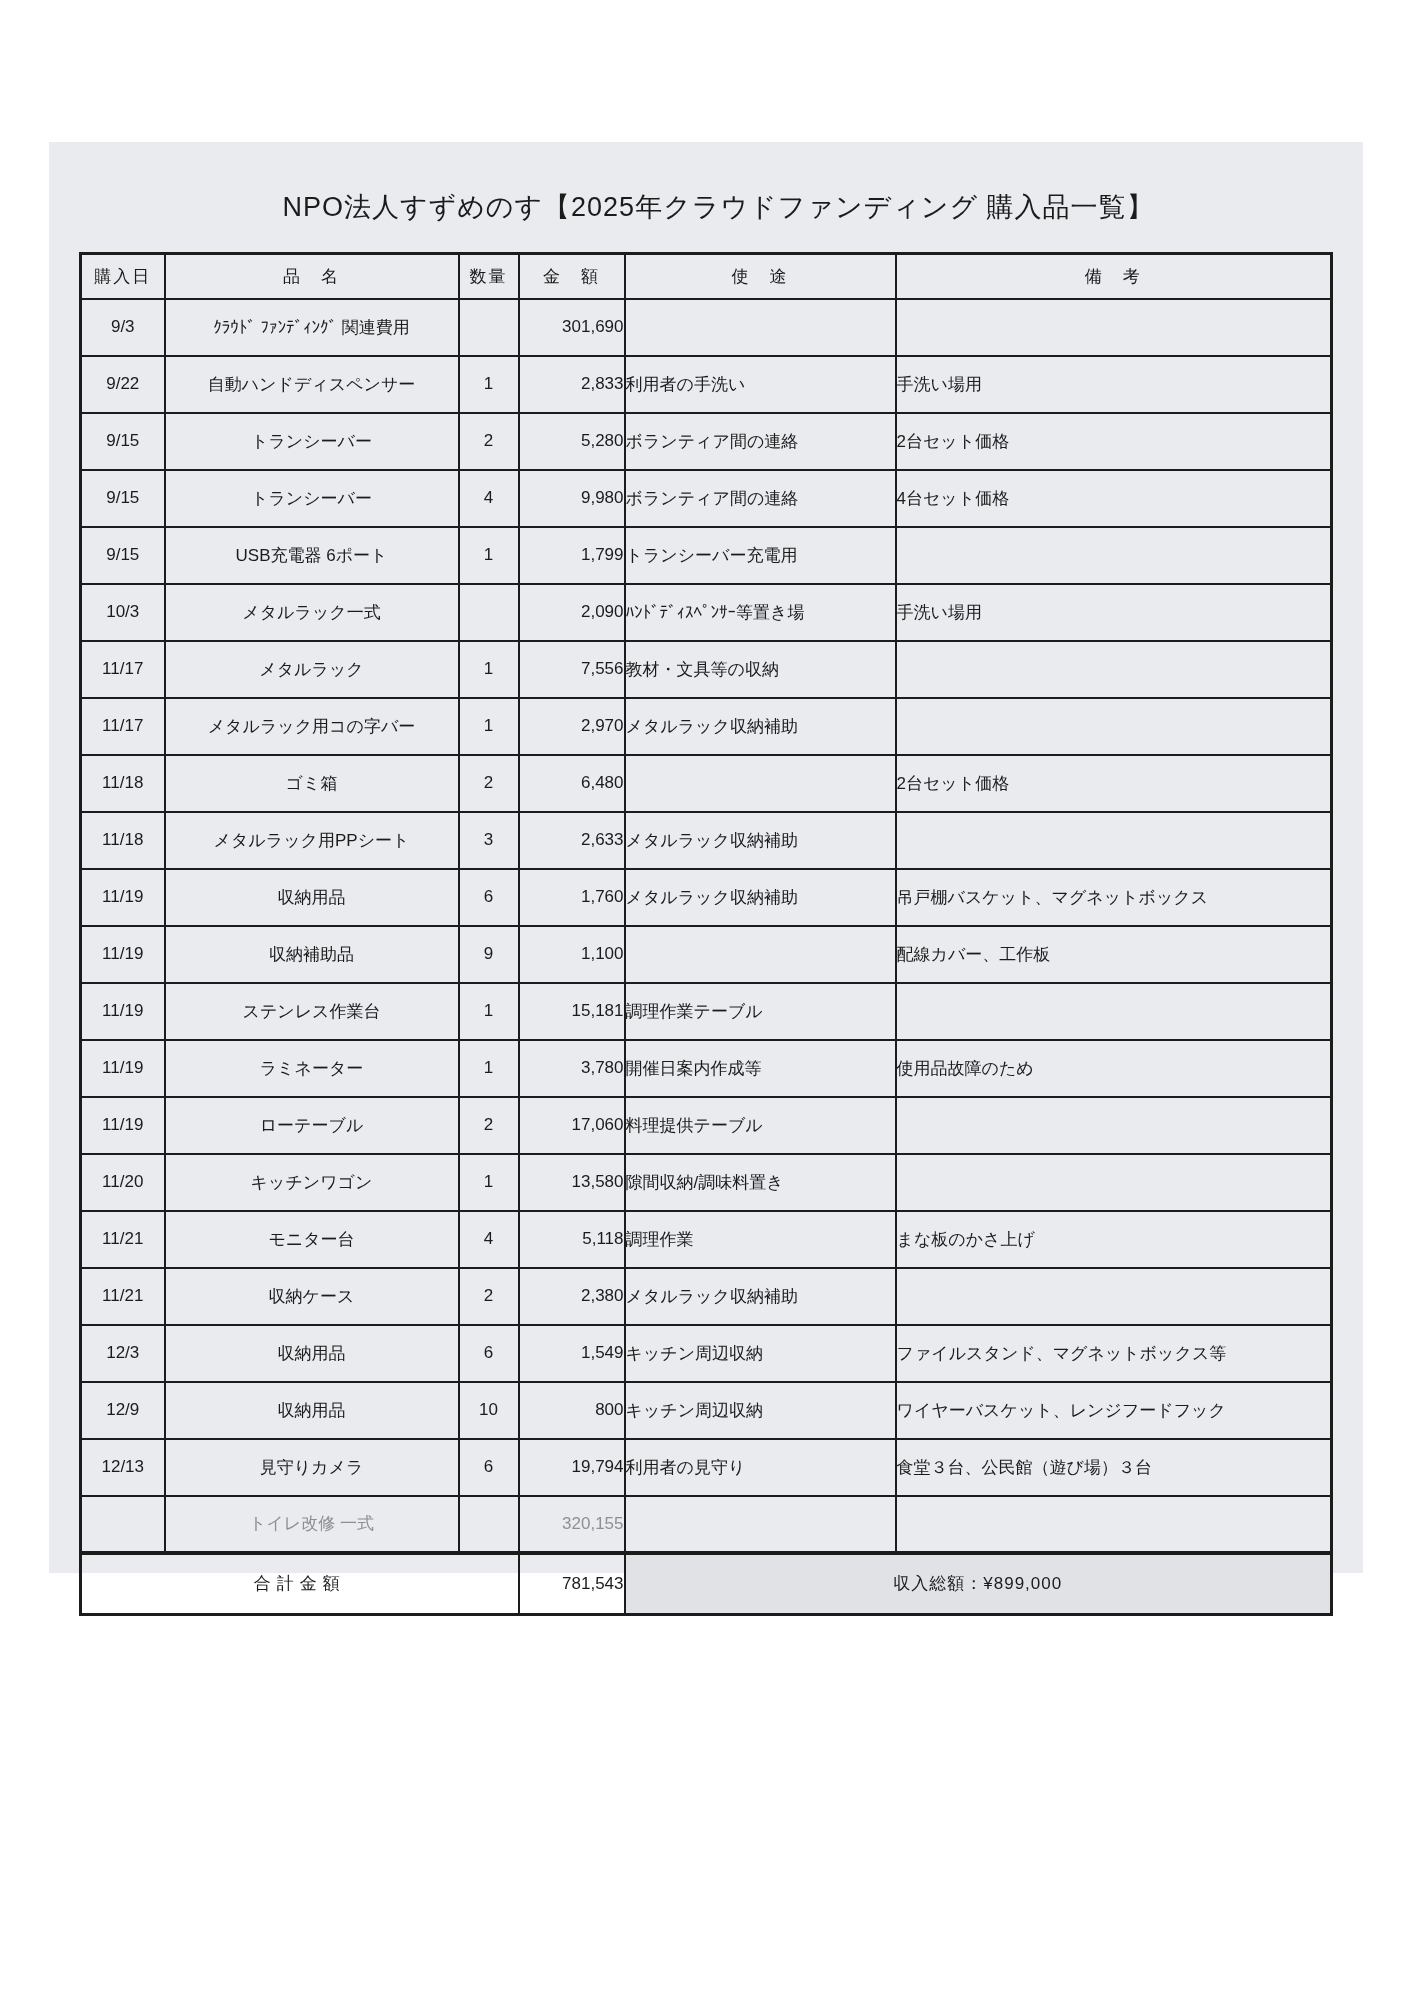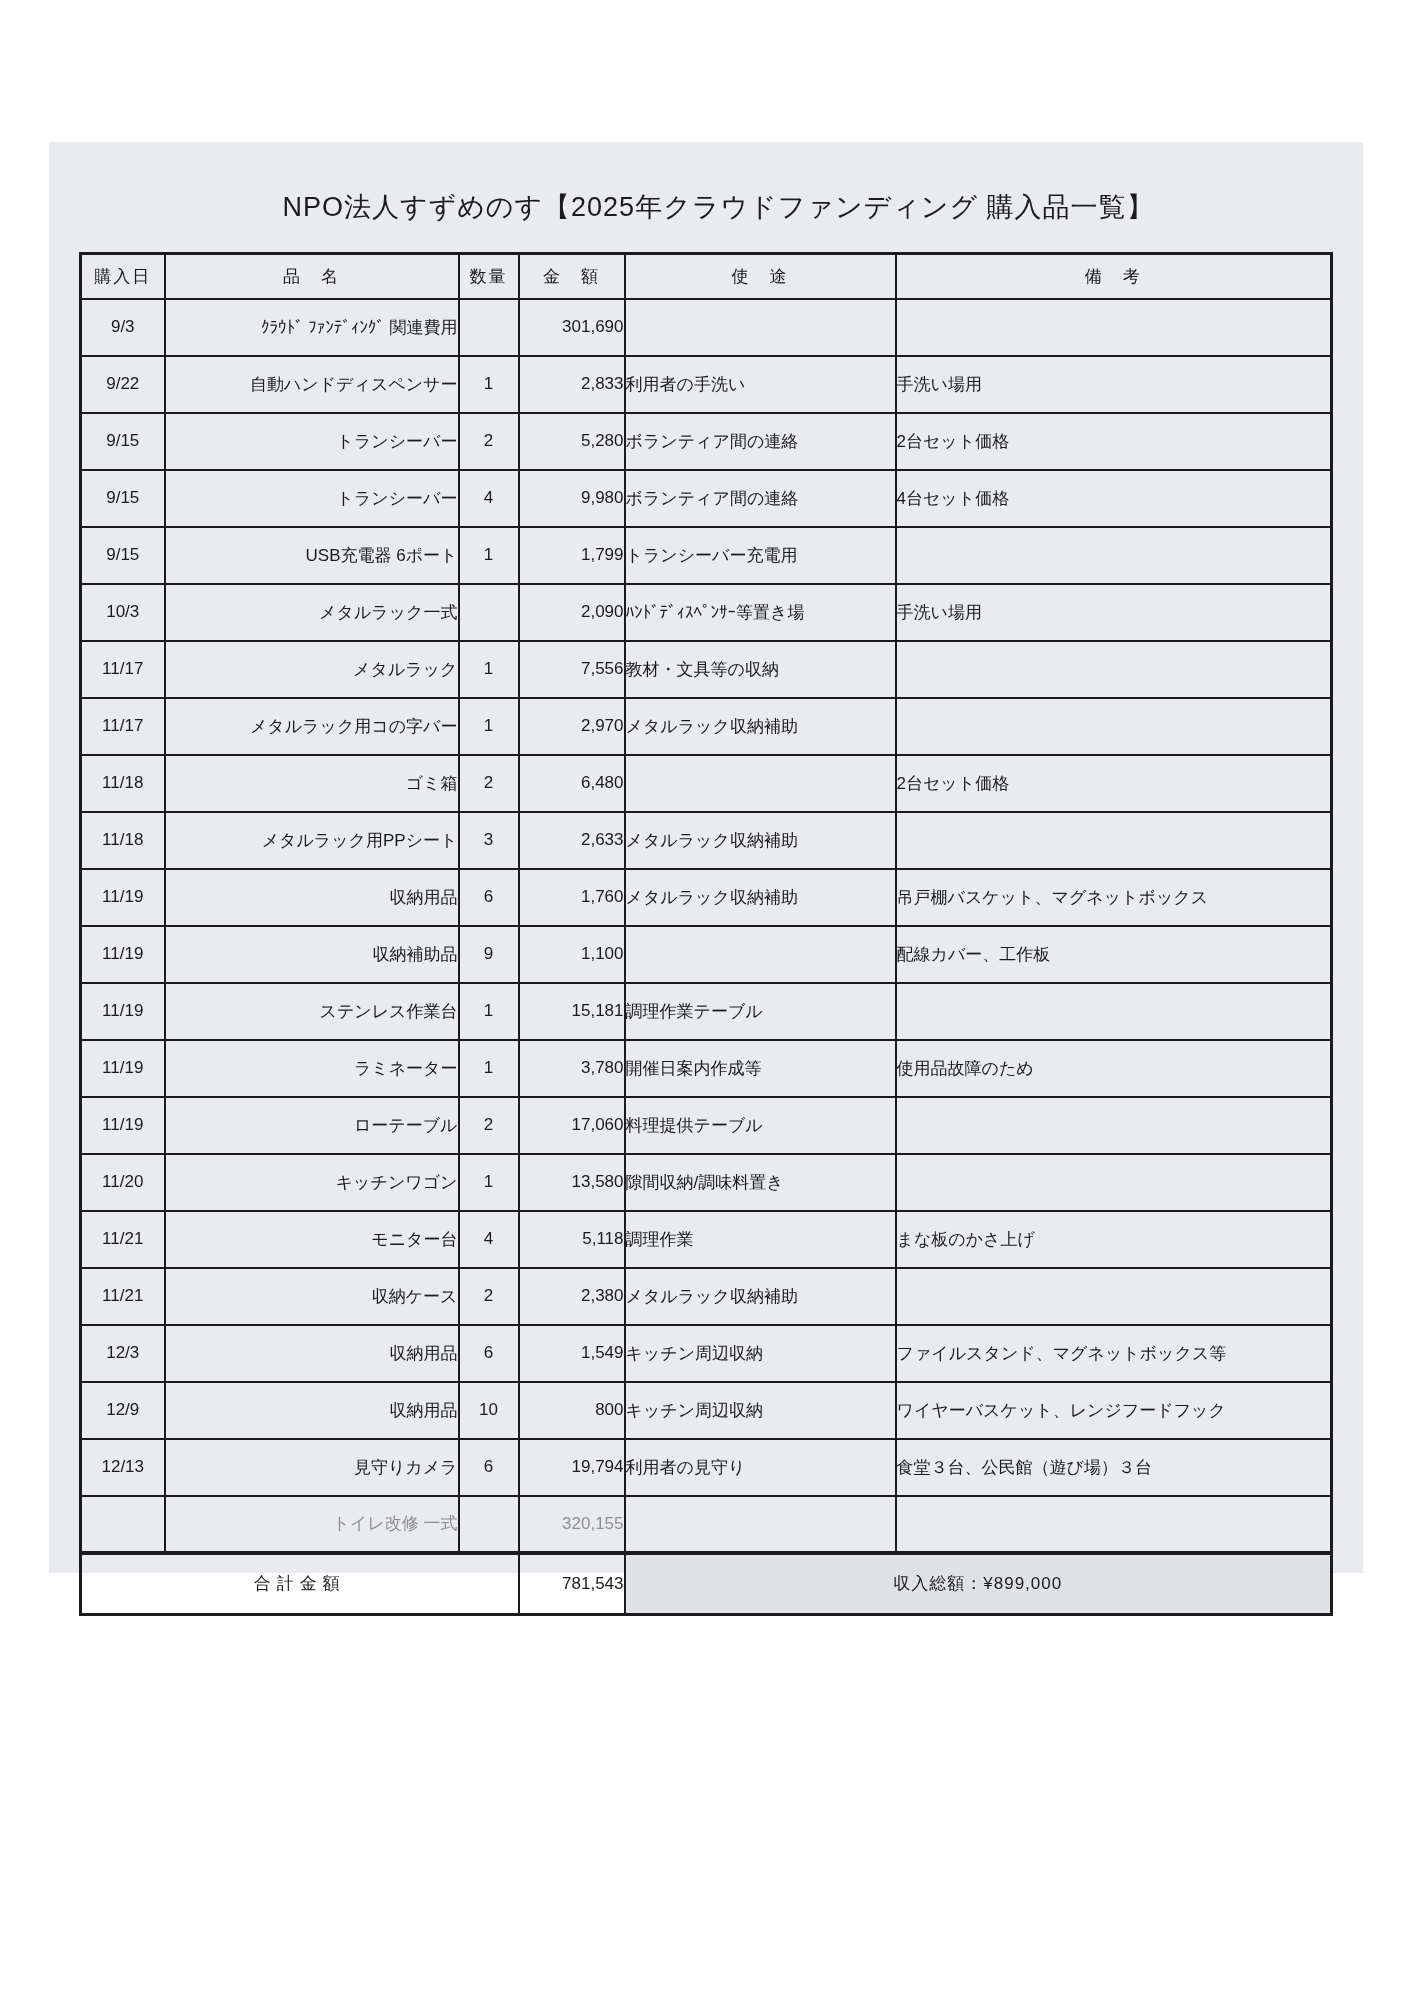--- a/index.html
+++ b/index.html
@@ -38,21 +38,21 @@
     border:2px solid var(--border);
     font-size:17px;font-weight:400;
     padding:0;vertical-align:middle;
     overflow:hidden;white-space:nowrap;
   }
   table.purchase-table{border:3px solid var(--border);}
   thead tr{height:45px;margin-left:12px;}
   thead th{border-bottom:5px double var(--border);text-align:center;letter-spacing:2px;}
   tbody tr{height:57px;}
   td.c-date{text-align:center;}
-  td.c-item{text-align:right;padding-left:9px;}
+  td.c-item{text-align:center;padding-left:9px;}
   td.c-qty{text-align:center;}
   td.c-amount{text-align:right;padding-right:6px;}
   td.c-use{text-align:left;padding-left:8px;}
   td.c-note{text-align:left;padding-left:10px;}
   tr.muted td{color:var(--muted);margin-top:20px;}
   tbody.totals tr{height:62px;}
   tbody.totals td{border-top:4px solid var(--border);font-weight:400;}
   td.total-label{text-align:center;font-size:20px;letter-spacing:6px;}
   td.total-amount{text-align:right;font-size:20px;padding-right:5px;}
   td.total-income{text-align:center;font-size:20px;background:var(--income-cell);letter-spacing:1px;}

